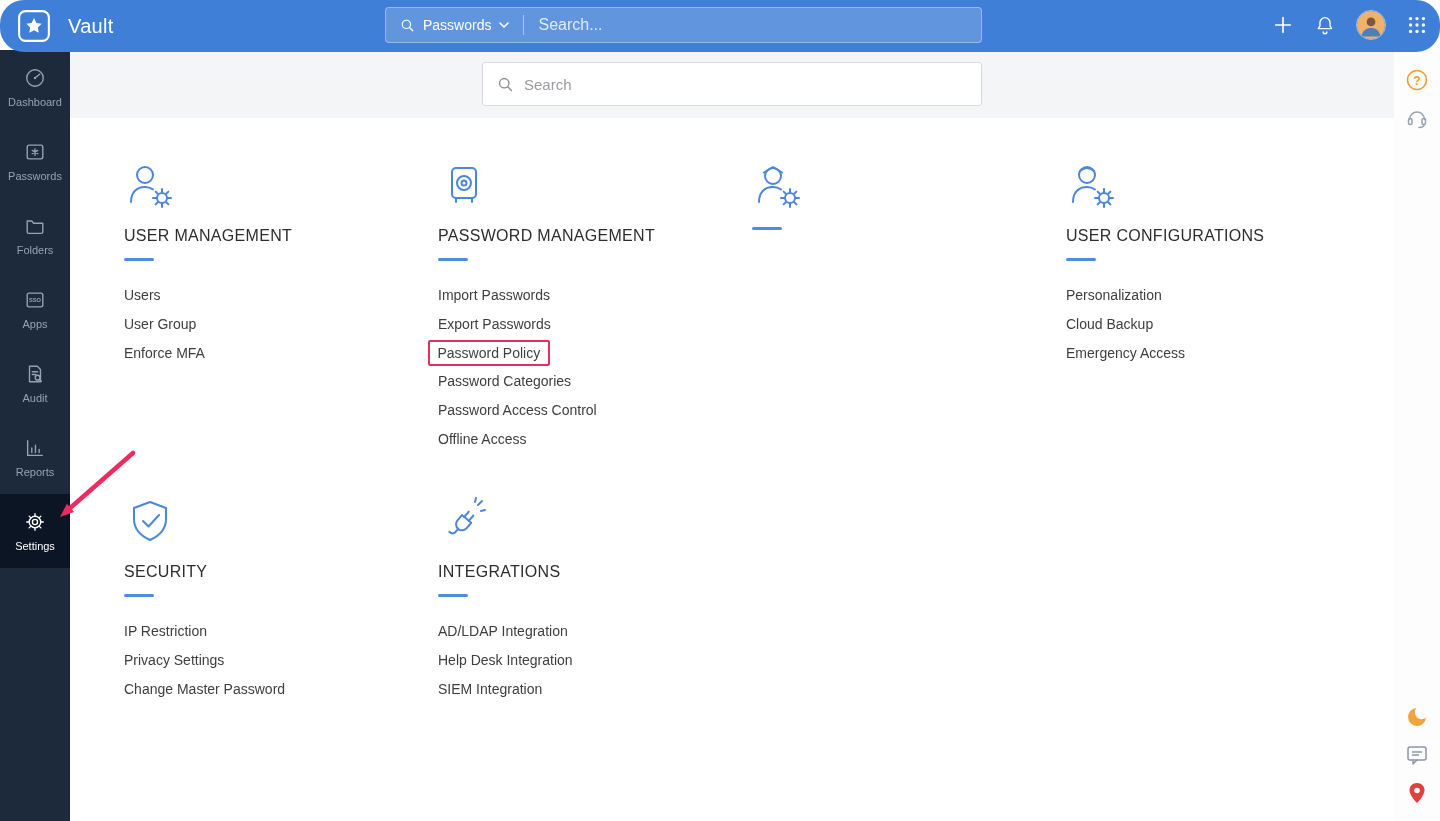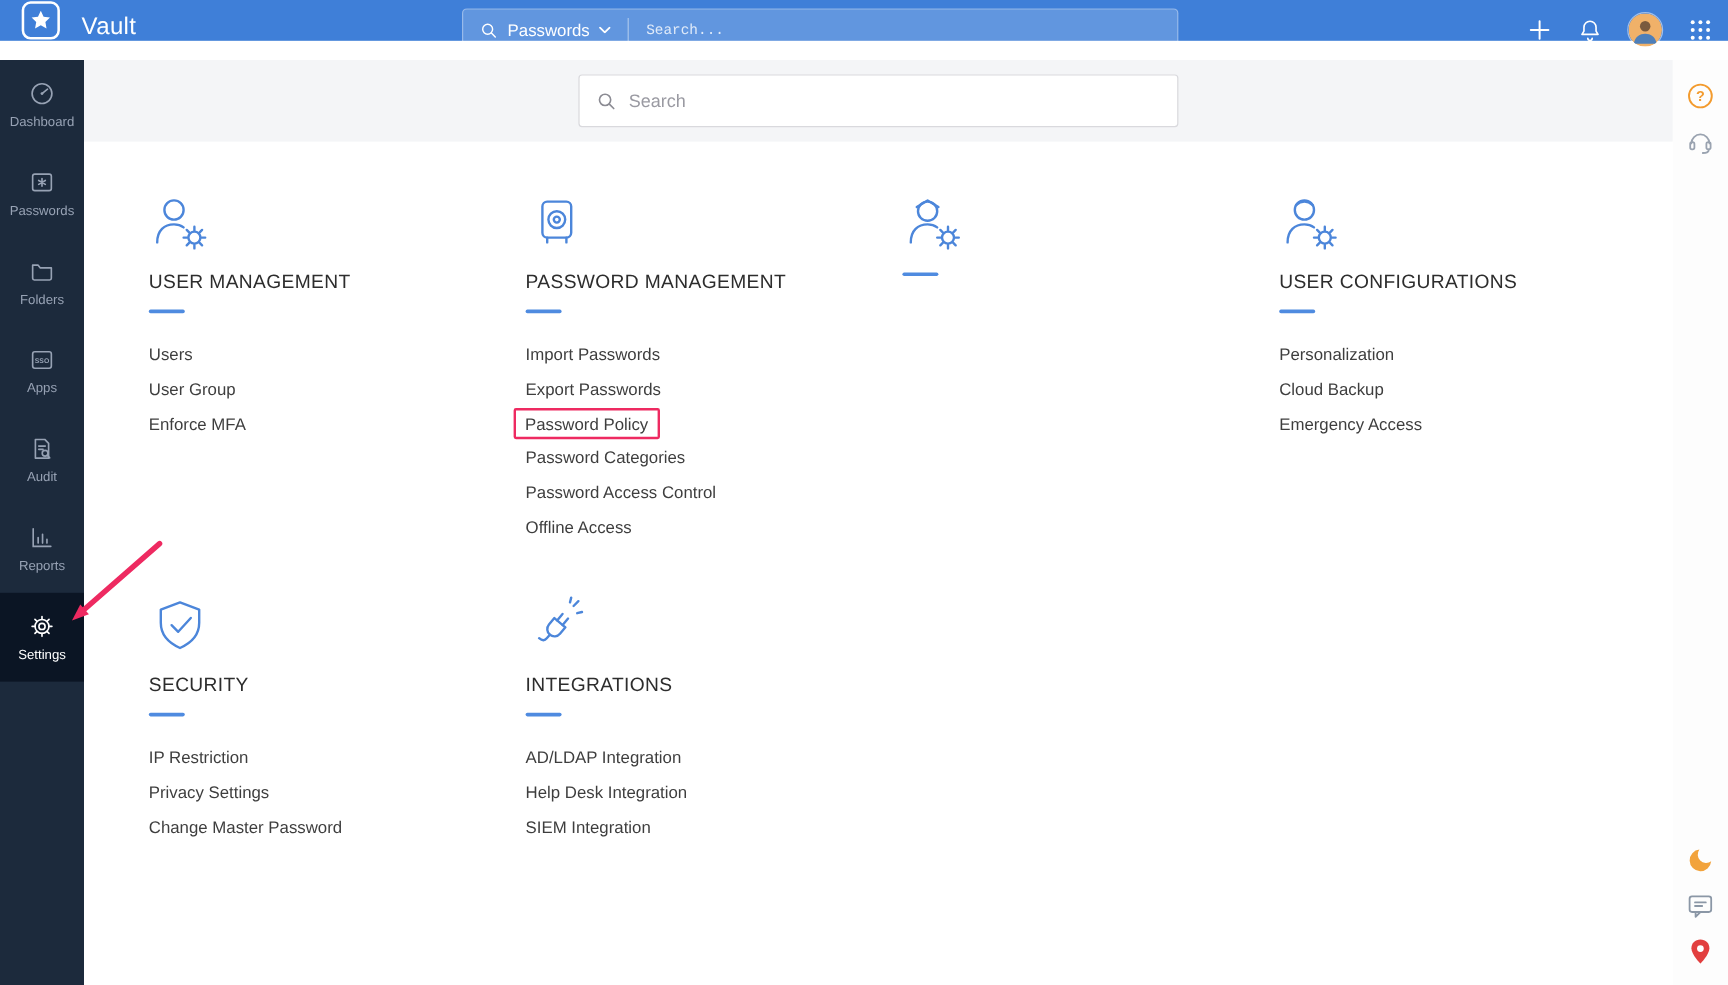--- a/index.html
+++ b/index.html
@@ -1,31 +1,31 @@
 <!DOCTYPE html>
 <html><head>
 <meta charset="utf-8">
 <style>
   * { box-sizing: border-box; margin: 0; padding: 0; }
   html,body { width:1440px; height:821px; overflow:hidden; }
   body { font-family: "Liberation Sans", sans-serif; background:#fff; position:relative; }
 
   
-  .topbar { position:absolute; left:0; top:0; width:1440px; height:34px;
-    background:#3f7fd8; display:flex; align-items:flex-end; z-index:20; }
+  .topbar { position:absolute; left:0; top:0; width:1440px; height:52px;
+    background:#3f7fd8; display:flex; align-items:center; z-index:20;border-radius:24px; }
   .logo { width:34px; height:34px; margin-left:17px; flex:0 0 auto; cursor:pointer; }
   .app-title { color:#fff; font-size:20px; font-weight:500; margin-left:17px; letter-spacing:.3px; }
   .tb-search { position:absolute; left:385px; top:7px; width:597px; height:36px;
     background:rgba(255,255,255,.18); border:1px solid rgba(255,255,255,.35);
     border-radius:4px; display:flex; align-items:center; }
   .tb-scope { display:flex; align-items:center; gap:8px; padding:0 14px; height:100%;
     cursor:pointer; color:#fff; font-size:14px; }
   .tb-divider { width:1px; height:20px; background:rgba(255,255,255,.45); }
   .tb-input { flex:1; height:100%; background:transparent; border:0; outline:0;
-    color:#fff; font-size:12px; padding:0 14px; font-family:Liberation Mono, monospace; }
+    color:#fff; font-size:16px; padding:0 14px; font-family:Liberation Sans, sans-serif; }
   .tb-input::placeholder { color:rgba(255,255,255,.8); }
   .tb-right { position:absolute; right:12px; top:0; height:50px; display:flex;
     align-items:center; gap:20px; }
   .tb-icon { width:22px; height:22px; cursor:pointer; display:block; }
   .avatar { width:30px; height:30px; border-radius:50%; overflow:hidden; cursor:pointer;
     border:1px solid rgba(255,255,255,.5); }
 
   
   .sidebar { position:absolute; left:0; top:50px; bottom:0; width:70px;
     background:#1c2a3c; z-index:5; display:flex; flex-direction:column; }

